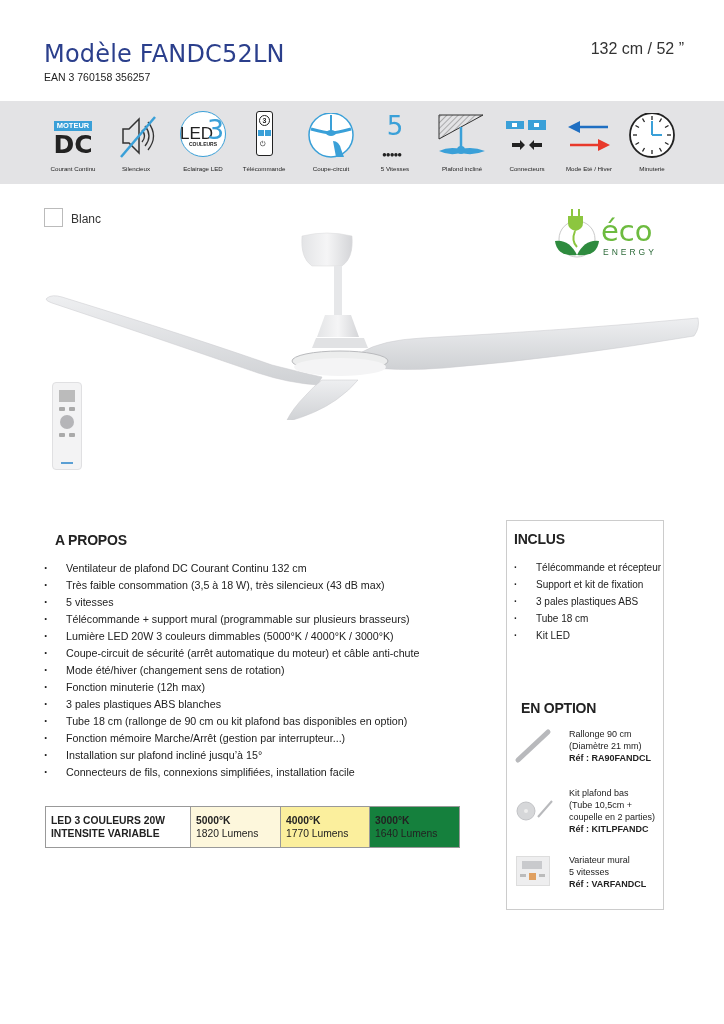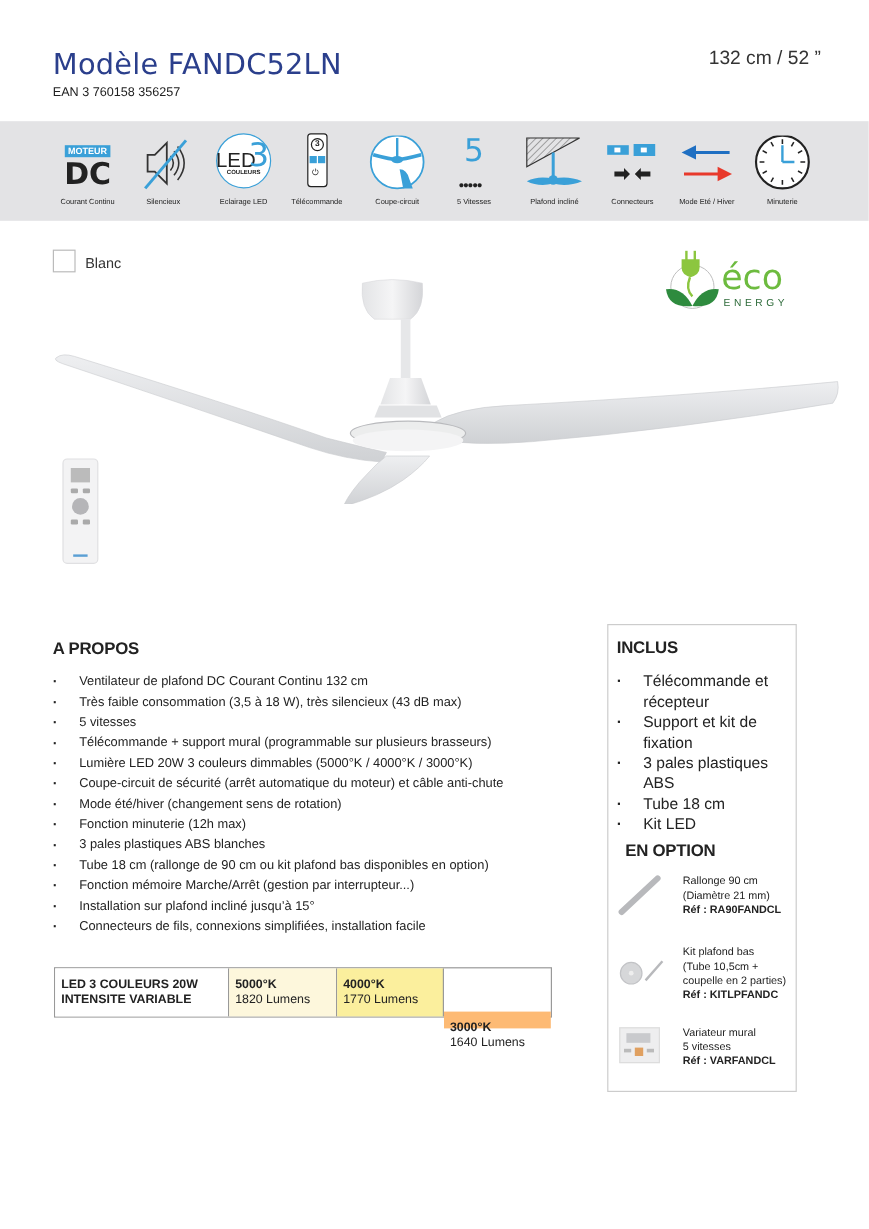--- a/index.html
+++ b/index.html
@@ -16,38 +16,38 @@
   .feat .lbl { position: absolute; left: -10px; right: -10px; top: 64px; font-size: 6.2px; color: #222; text-align: center; white-space: nowrap; }
 
   .swatch { position: absolute; left: 44px; top: 208px; width: 19px; height: 19px; border: 1px solid #bbb; background: #fff; }
   .swatch-lbl { position: absolute; left: 71px; top: 212px; font-size: 12px; color: #333; }
 
   .eco { position: absolute; left: 553px; top: 205px; width: 110px; height: 58px; text-align: right; }
   .fan { position: absolute; left: 40px; top: 230px; width: 660px; height: 190px; }
   .remote { position: absolute; left: 52px; top: 382px; width: 32px; height: 88px; }
 
   .about { position: absolute; left: 44px; top: 532px; width: 440px; }
-  .h2 { font-size: 14px; font-weight: bold; color: #222; letter-spacing: -0.2px; }
+  .h2 { font-size: 14px; font-weight: bold; color: #222; letter-spacing: -0.2px; margin-left: 11px; }
   .blist { list-style: none; margin-top: 12px; }
   .blist li { position: relative; padding-left: 22px; font-size: 10.7px; line-height: 17px; color: #222; }
   .blist li::before { content: "\00B7"; position: absolute; left: 0; top: 0; font-weight: bold; font-size: 12px; }
 
   .led { position: absolute; left: 45px; top: 806px; width: 415px; height: 42px; border: 1px solid #999; display: flex; }
   .led .c { padding: 7px 5px; font-size: 10.3px; line-height: 13px; border-right: 1px solid #999; }
   .led .c:last-child { border-right: none; }
   .led .c0 { width: 145px; font-weight: bold; background: #fff; }
   .led .c1 { width: 90px; background: #fdf7dc; }
   .led .c2 { width: 89px; background: #fbef9d; }
-  .led .c3 { flex: 1; background: #fdba74; margin-top: 36px; }
+  .led .c3 { flex: 1; background: #15803d; }
   .led b { display: block; }
 
   .side { position: absolute; left: 506px; top: 520px; width: 158px; height: 390px; border: 1px solid #ccc; }
   .side .h2 { margin: 10px 0 0 7px; }
   .side .slist { list-style: none; margin: 12px 0 0 7px; }
-  .side .slist li { position: relative; padding-left: 22px; font-size: 13px; line-height: 17px; color: #222; }
+  .side .slist li { position: relative; padding-left: 22px; font-size: 10px; line-height: 17px; color: #222; }
   .side .slist li::before { content: "\00B7"; position: absolute; left: 0; top: 0; font-weight: bold; }
   .opt-h { position: absolute; left: 7px; top: 169px; }
   .opt { position: absolute; left: 7px; width: 165px; height: 50px; }
   .opt .oimg { position: absolute; left: 0; top: 0; width: 44px; height: 40px; }
   .opt .otxt { position: absolute; left: 55px; top: 0; font-size: 9px; line-height: 12px; color: #222; }
   .opt .otxt .ref { font-weight: bold; }
 </style>
 </head>
 <body>
 

